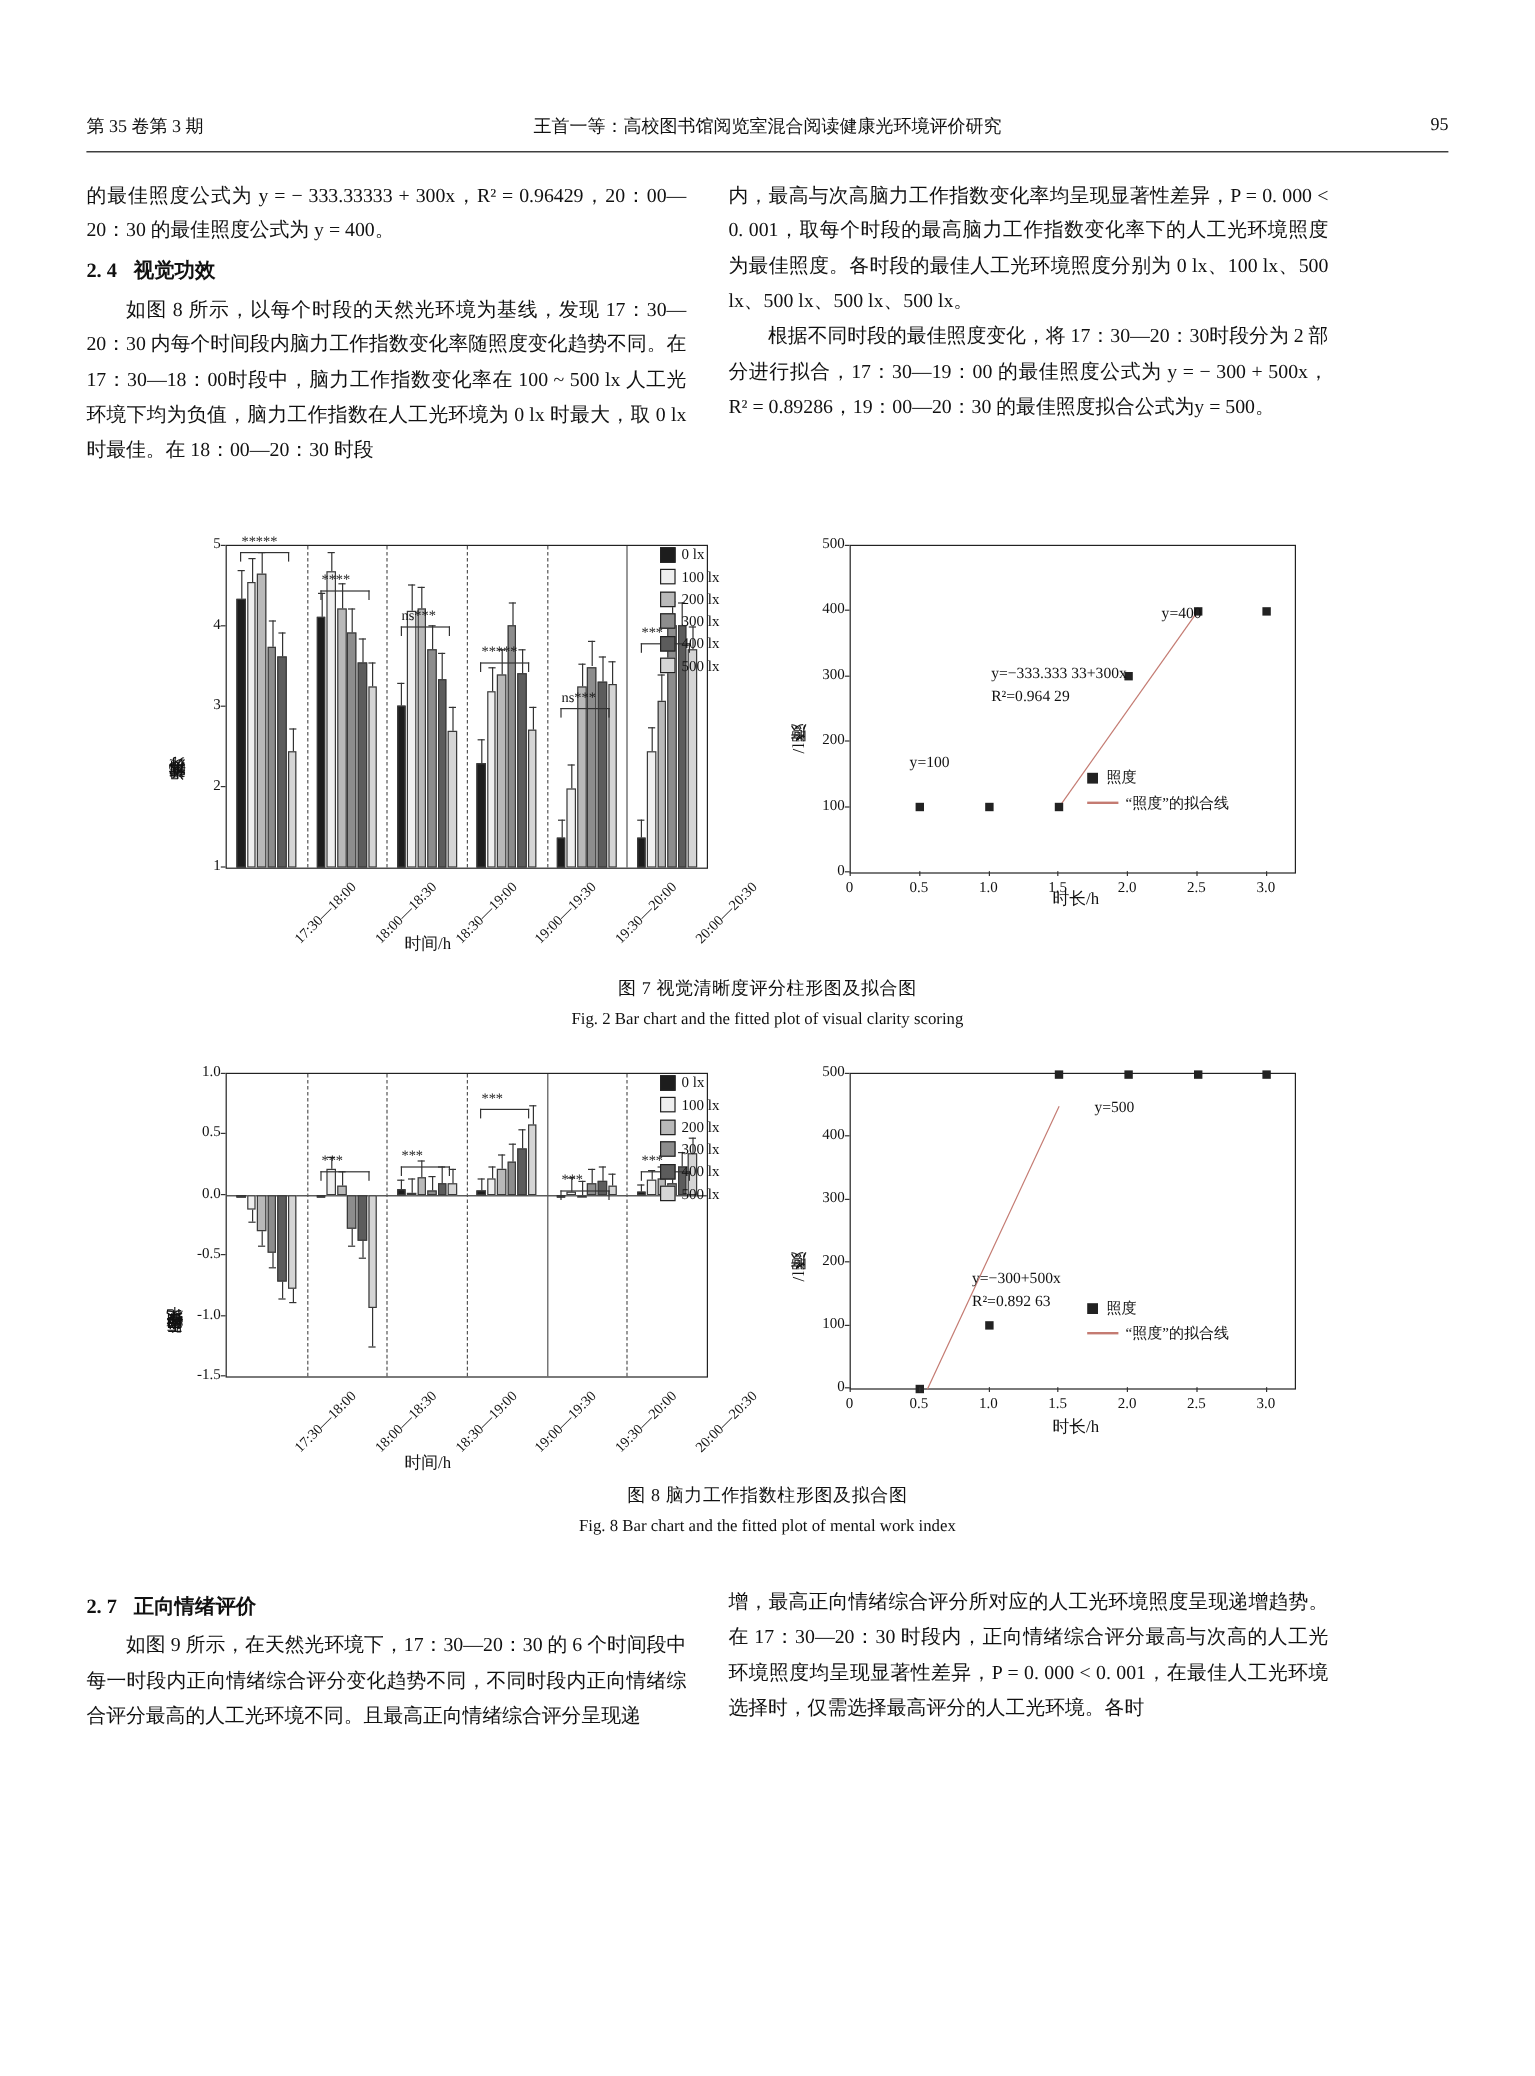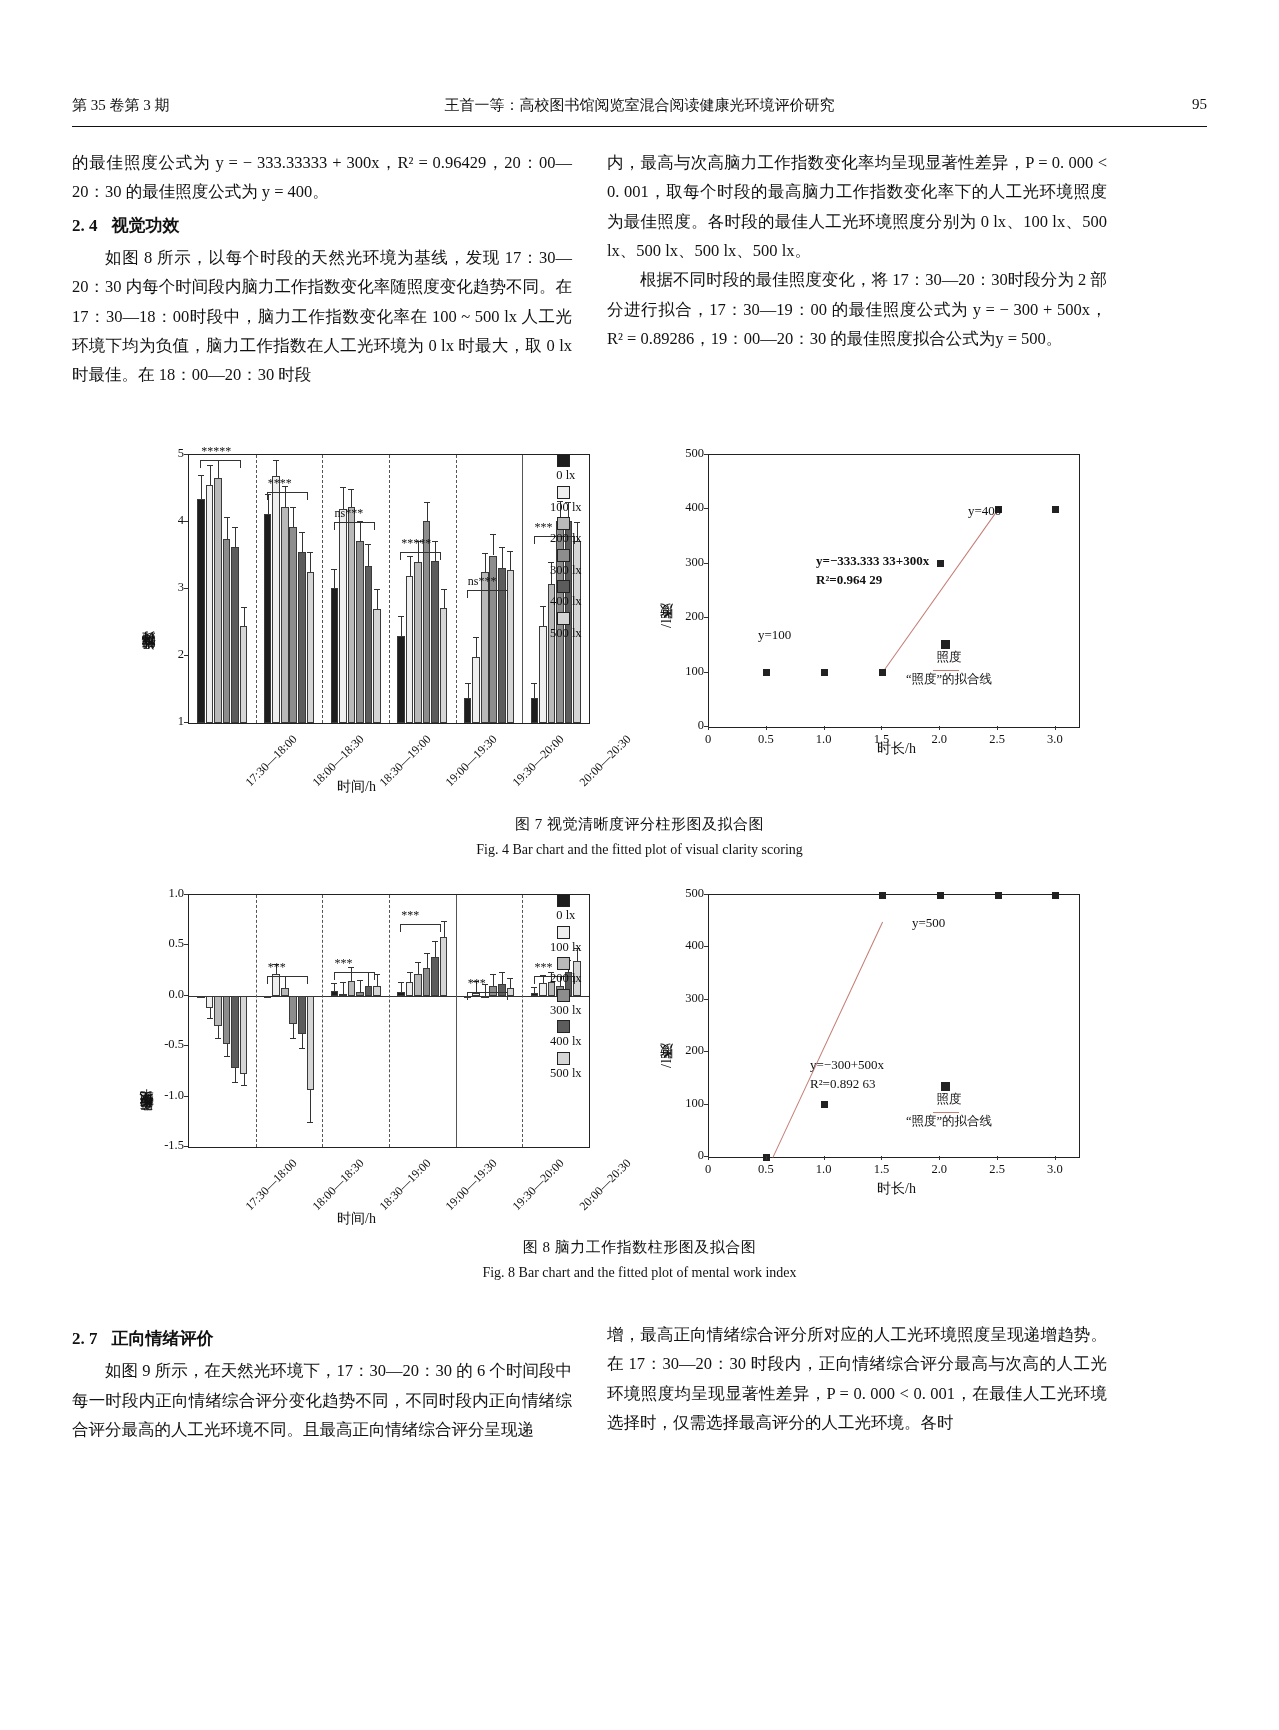--- a/index.html
+++ b/index.html
@@ -31,21 +31,21 @@
   
   .chartrow{position:relative;height:370px;}
   .chart{position:absolute;top:0;}
   .bar-chart{left:70px;width:480px;height:360px;}
   .fit-chart{left:590px;width:470px;height:340px;}
   .plotbox{position:absolute;border:1px solid #222;background:#fff;}
   .axis-label{position:absolute;font-size:14px;}
   .tick{position:absolute;font-size:12.5px;color:#111;}
   .vlabel{position:absolute;writing-mode:vertical-rl;transform:rotate(180deg);font-size:14px;letter-spacing:1px;}
   .legend{position:absolute;font-size:12.5px;line-height:1.32;}
-  .legend .row{display:flex;align-items:center;margin-bottom:2px;flex-direction:column;}
+  .legend .row{display:flex;align-items:center;margin-bottom:2px;}
   .legend .sw{width:11px;height:11px;margin-right:5px;border:1px solid #222;}
   .bar{position:absolute;bottom:0;border:1px solid #3a3a3a;box-sizing:border-box;}
   .errbar{position:absolute;width:1px;background:#333;}
   .errcap{position:absolute;height:1px;background:#333;}
   .xcat{position:absolute;font-size:12px;transform:rotate(-45deg);transform-origin:right top;white-space:nowrap;}
   .sig{position:absolute;font-size:12px;white-space:nowrap;}
   .brk{position:absolute;border-top:1px solid #333;border-left:1px solid #333;border-right:1px solid #333;height:7px;}
   .dashv{position:absolute;border-left:1px dashed #555;}
   .solidv{position:absolute;border-left:1px solid #555;}
   .zero{position:absolute;height:1px;background:#333;}
@@ -286,42 +286,42 @@
           <div class="tick" style="left:145.625px;top:292px;width:32px;text-align:center;">1.0</div>
           <div style="position:absolute;left:161.625px;top:286px;width:1px;height:4px;background:#333;"></div>
           <div class="tick" style="left:203.4375px;top:292px;width:32px;text-align:center;">1.5</div>
           <div style="position:absolute;left:219.4375px;top:286px;width:1px;height:4px;background:#333;"></div>
           <div class="tick" style="left:261.25px;top:292px;width:32px;text-align:center;">2.0</div>
           <div style="position:absolute;left:277.25px;top:286px;width:1px;height:4px;background:#333;"></div>
           <div class="tick" style="left:319.0625px;top:292px;width:32px;text-align:center;">2.5</div>
           <div style="position:absolute;left:335.0625px;top:286px;width:1px;height:4px;background:#333;"></div>
           <div class="tick" style="left:376.875px;top:292px;width:32px;text-align:center;">3.0</div>
           <div style="position:absolute;left:392.875px;top:286px;width:1px;height:4px;background:#333;"></div>
-          <div class="eqn" style="left:154px;top:112px;font-weight:bold;">
+          <div class="eqn" style="left:164px;top:112px;">
             <div>y=−333.333 33+300x</div>
             <div>R²=0.964 29</div>
           </div>
           <div class="eqn" style="left:96px;top:186px;">y=100</div>
           <div class="eqn" style="left:306px;top:62px;">y=400</div>
           <div class="legend" style="left:244px;top:200px;">
             <div class="row">
               <span style="width:9px;height:9px;background:#222;margin-right:7px;display:inline-block;"></span>
               <span>照度</span>
             </div>
             <div class="row" style="margin-top:4px;">
               <span style="width:26px;height:1.5px;background:#c47b72;margin-right:6px;display:inline-block;"></span>
               <span>“照度”的拟合线</span>
             </div>
           </div>
         </div>
 
     </div>
     <div class="cap" style="margin-top:2px;">
       <div class="cn">图 7    视觉清晰度评分柱形图及拟合图</div>
-      <div class="en">Fig. 4    Bar chart and the fitted plot of visual clarity scoring</div>
+      <div class="en">Fig. 2    Bar chart and the fitted plot of visual clarity scoring</div>
     </div>
   </div>
 
   <div class="figblock fig8">
     <div class="chartrow" style="height:355px;">
 
       <div class="chart bar-chart" id="f8bar" style="height:350px;">
         <div class="vlabel" style="left:-4px;top:58px;height:185px;">脑力工作指数变化率</div>
         <div class="axis-label" style="left:195px;top:330px;">时间/h</div>
       <div class="plotbox" style="left:46px;top:14px;width:400px;height:252px;">

